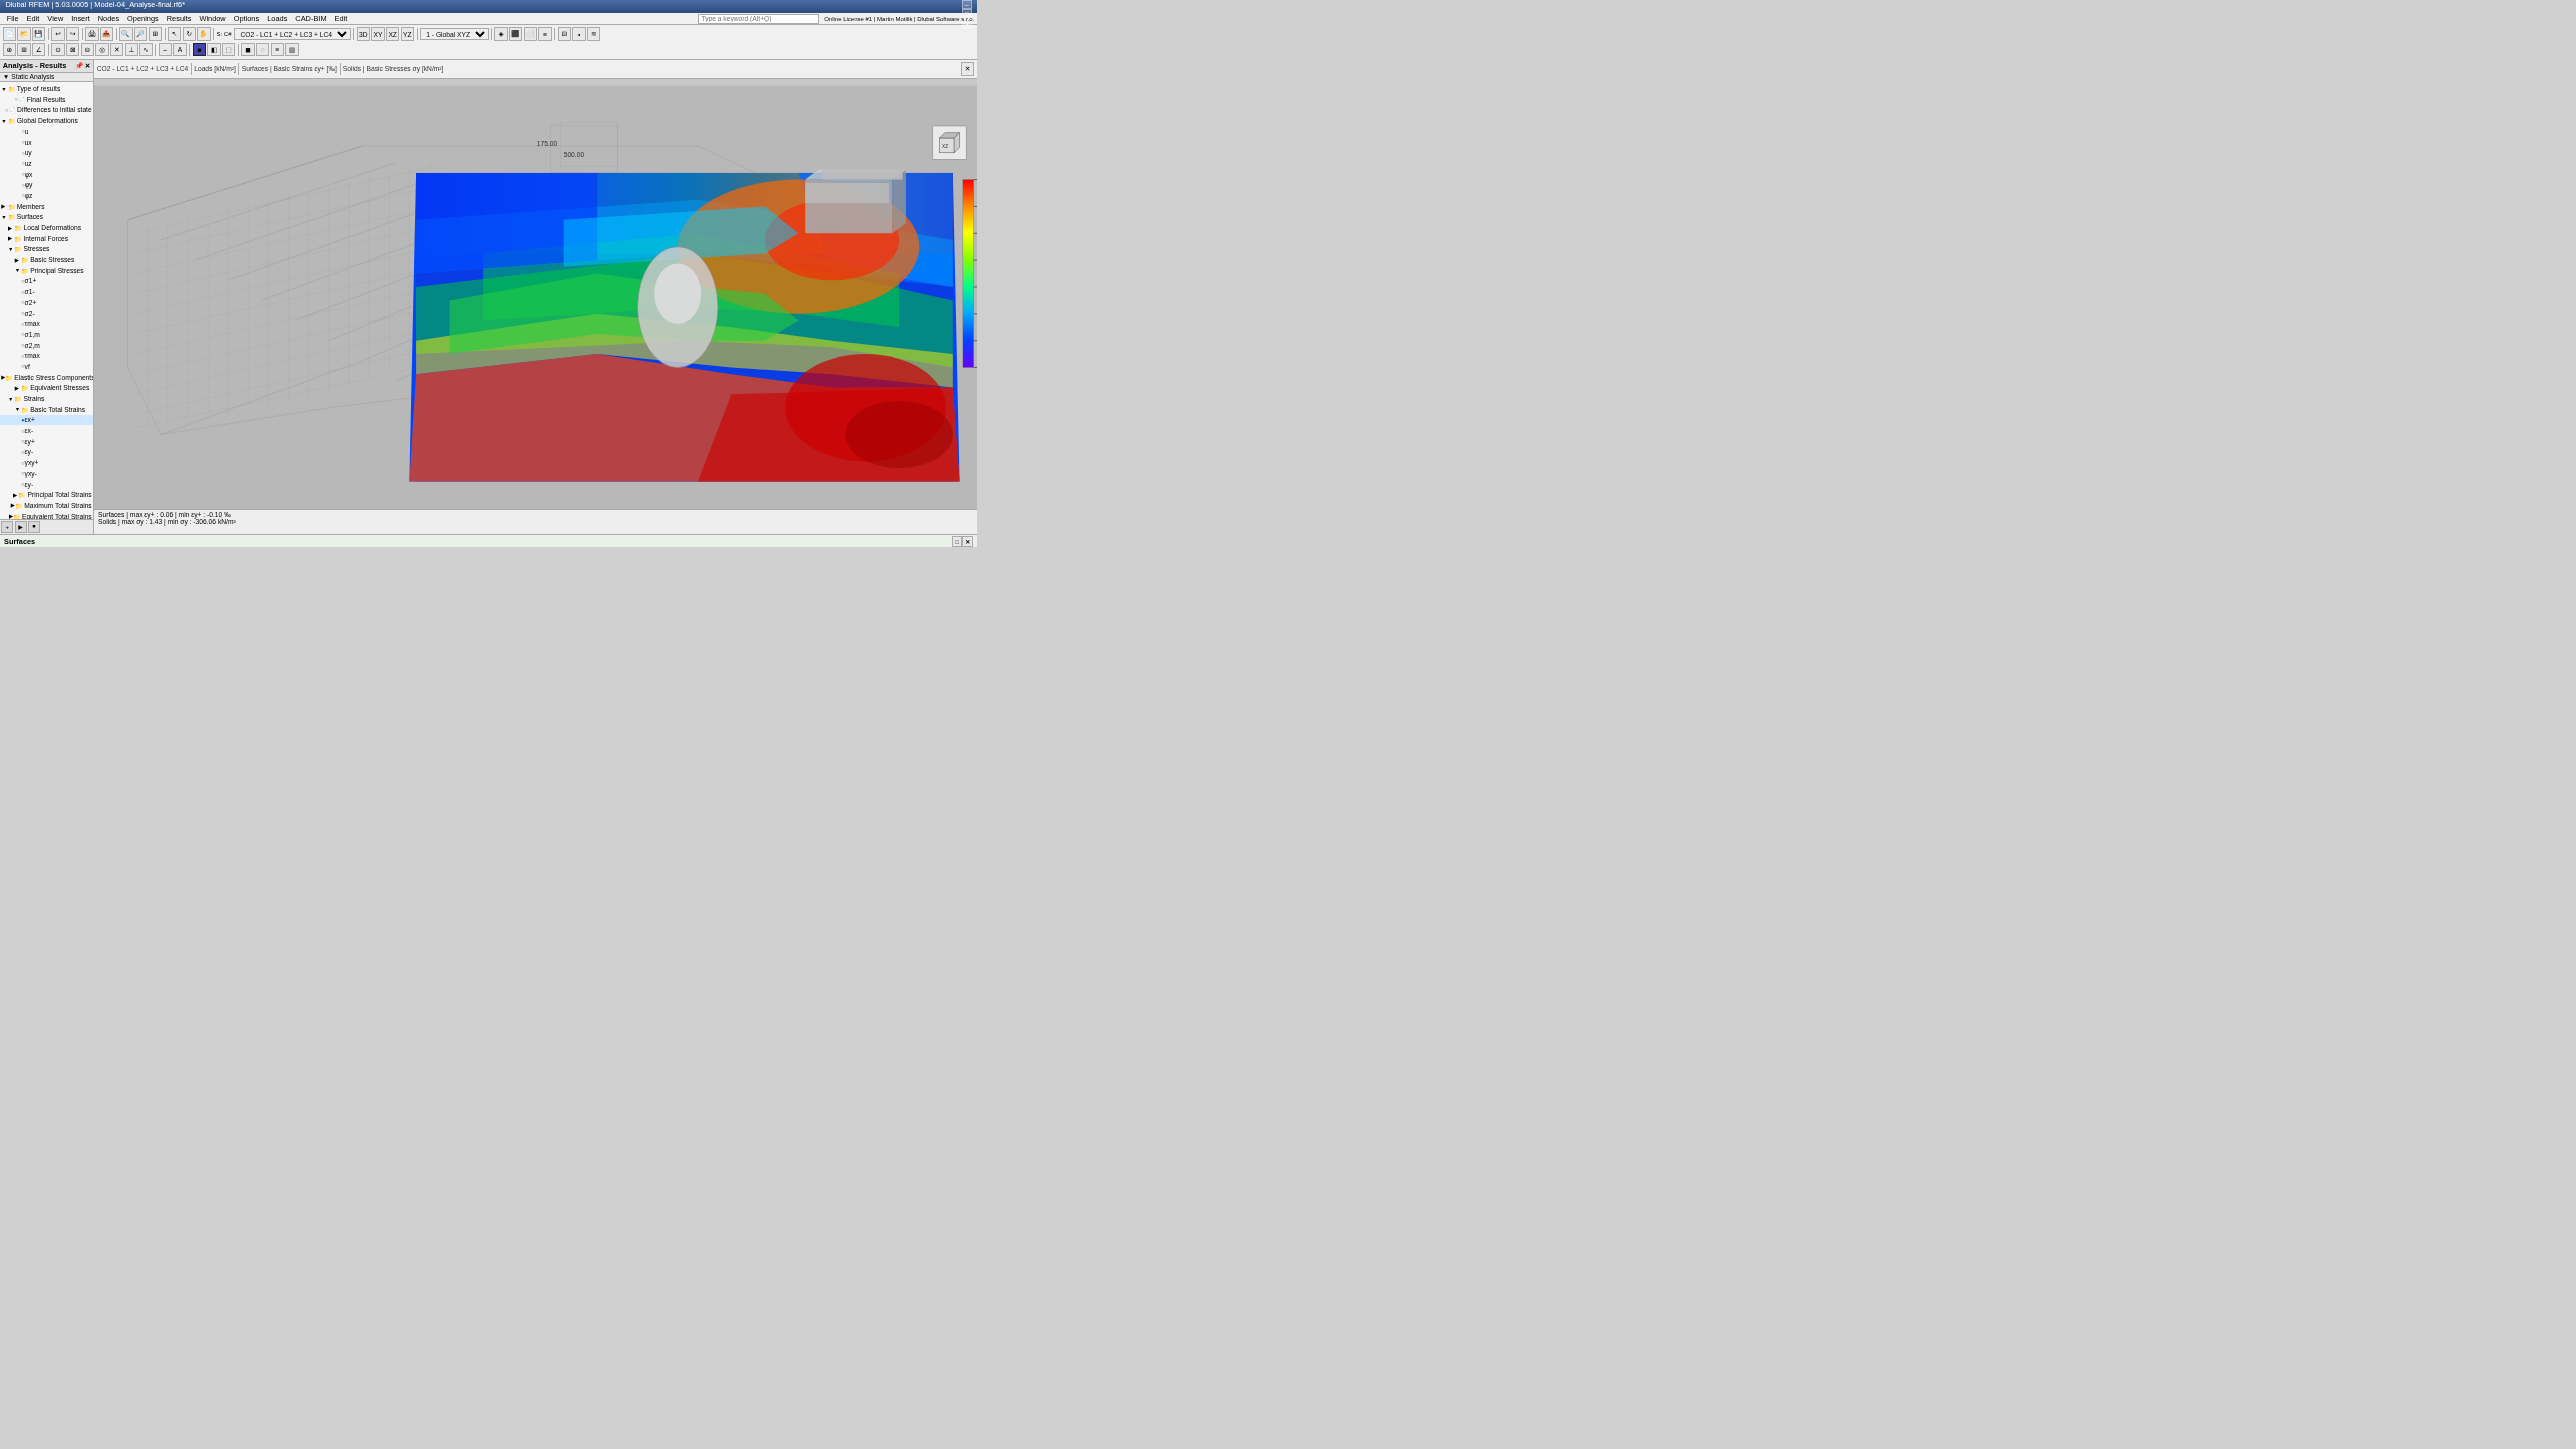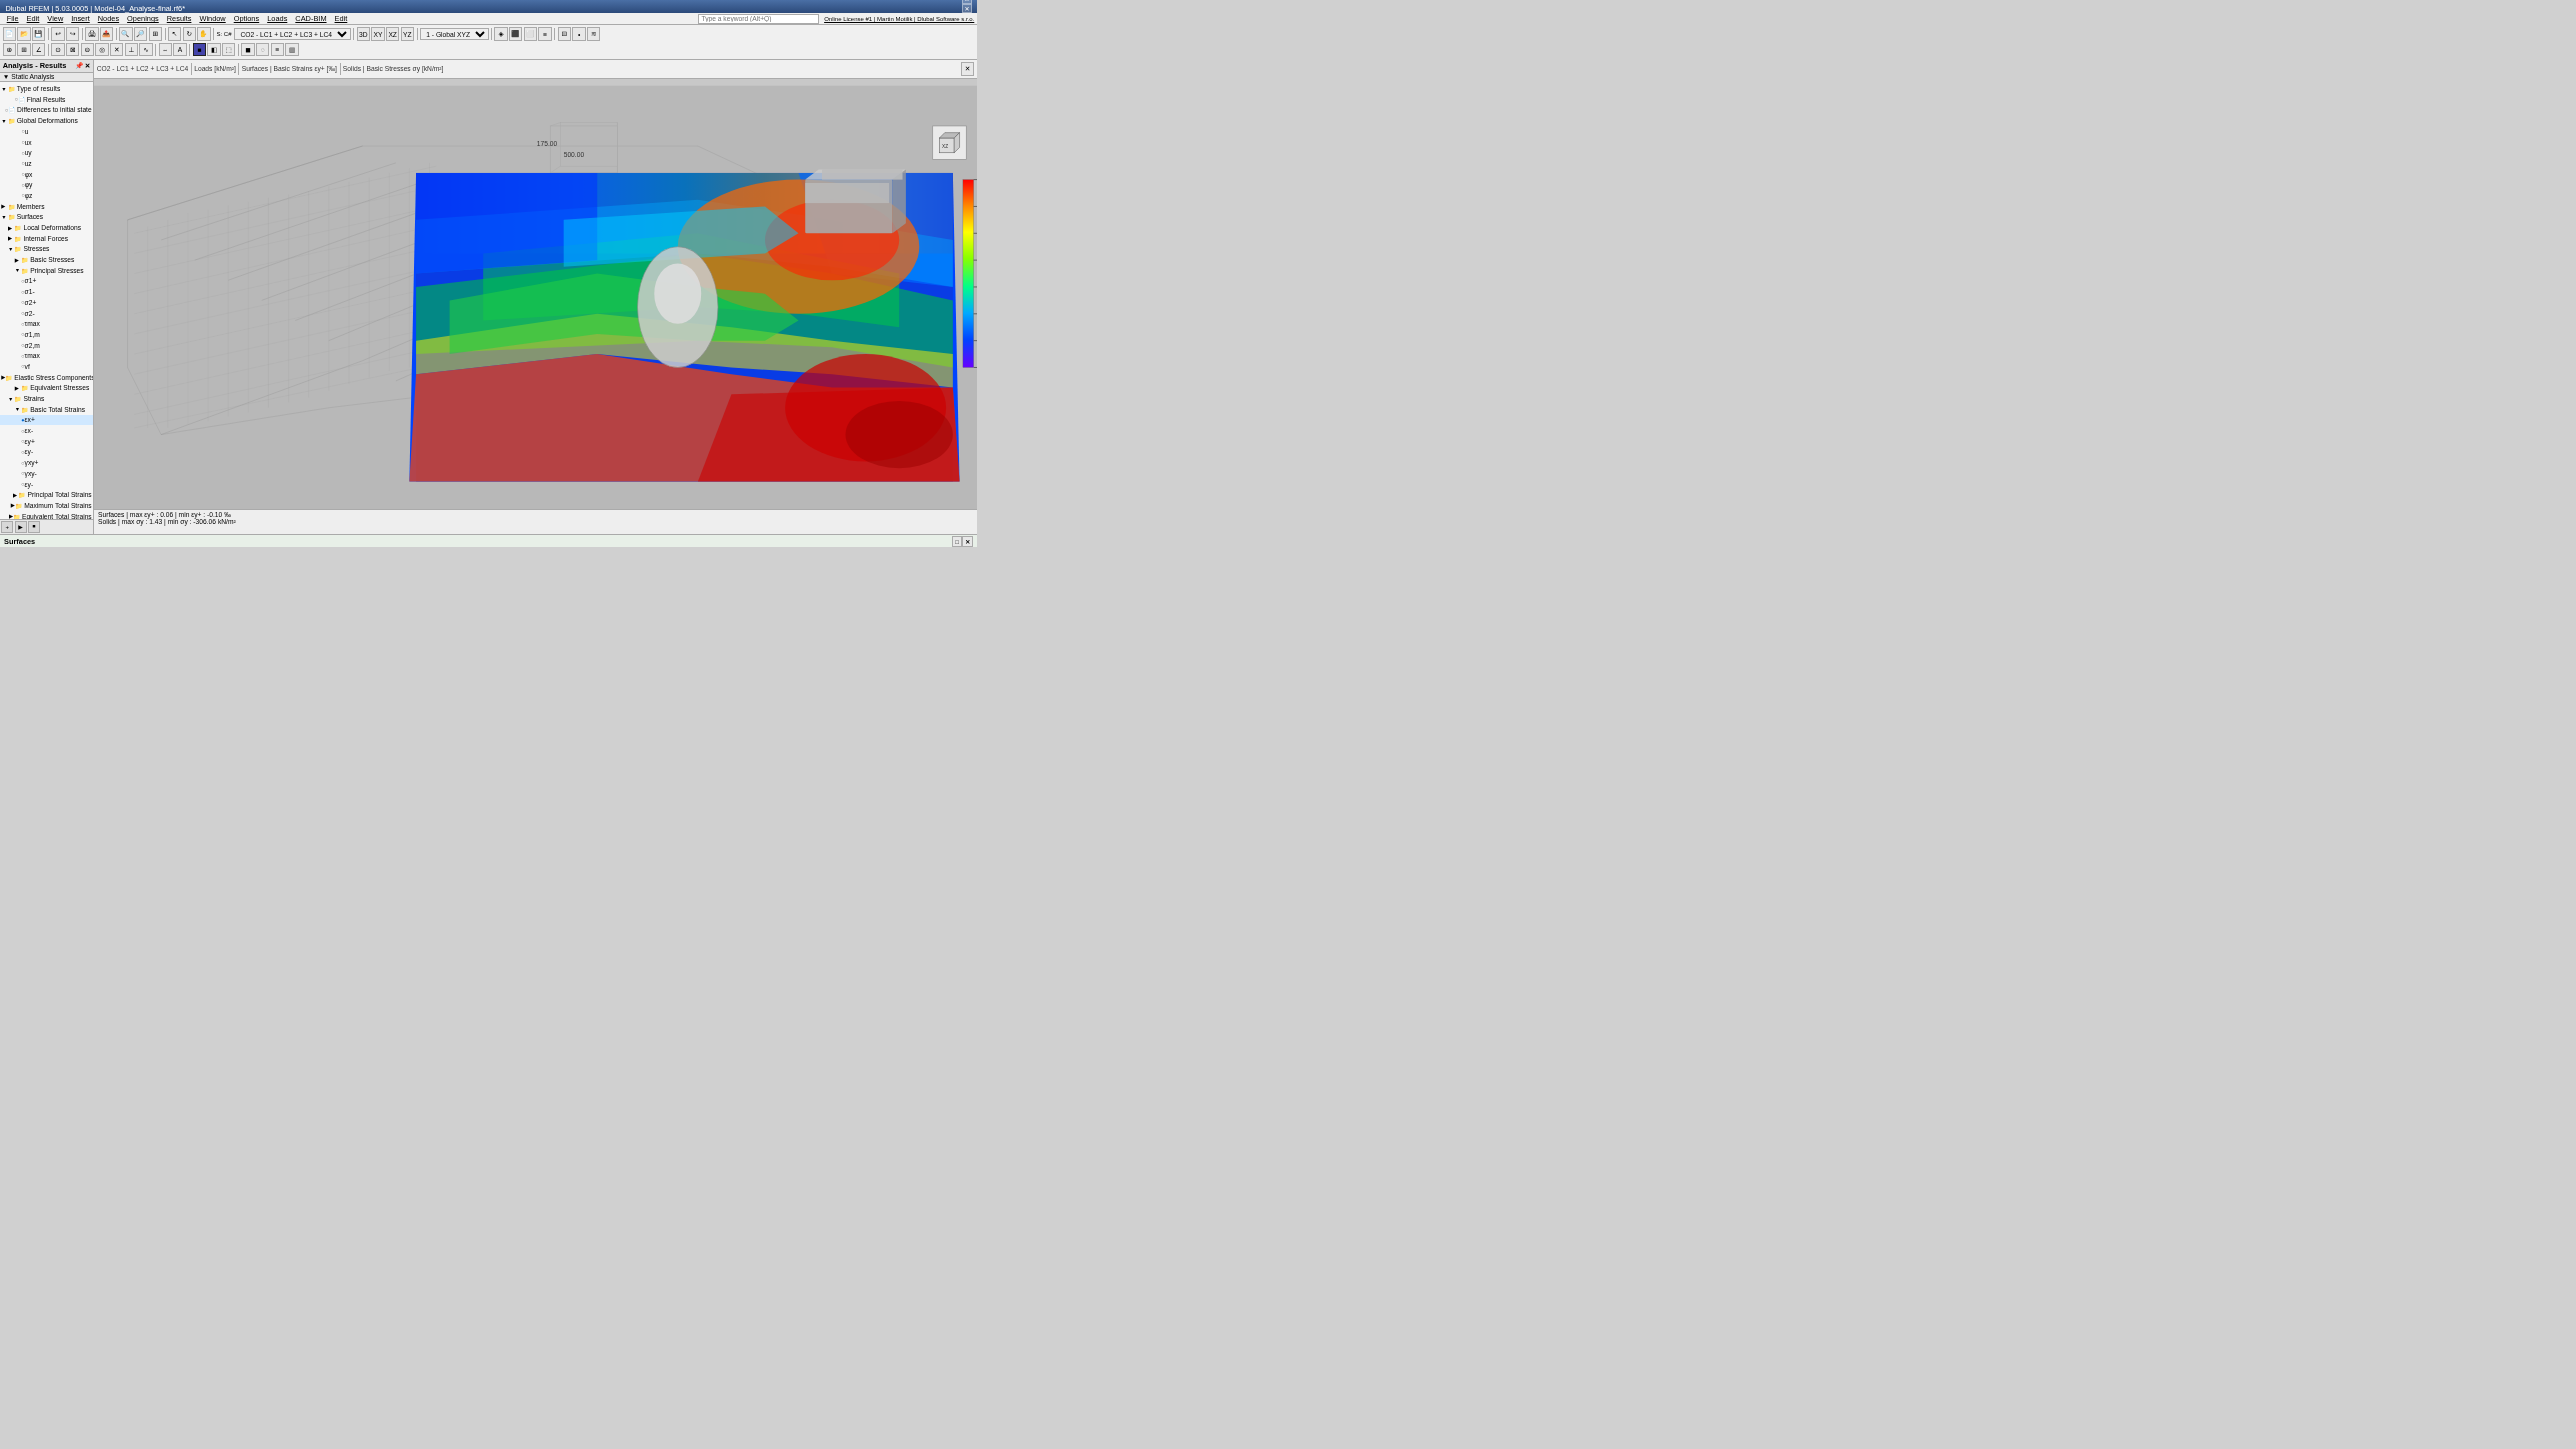--- a/index.html
+++ b/index.html
@@ -4,37 +4,36 @@
   <style>
     * { box-sizing: border-box; margin: 0; padding: 0; }
     body { background: #d0d0d0; font-family: 'Segoe UI', Arial, sans-serif; font-size: 7.4px; color: #000; width: 977px; height: 547px; overflow: hidden; position: relative; }
 
     
     #titlebar {
       background: linear-gradient(to bottom, #4a6fa5, #2c4a7a);
       color: white;
       height: 13.4px;
       display: flex;
-      align-items: flex-end;
+      align-items: flex-start;
       padding: 0 5.4px;
       font-size: 7.4px;
       justify-content: space-between;
     }
     .titlebar-btn { width: 9.4px; height: 9.4px; border: 0.7px solid rgba(255,255,255,0.4); background: rgba(255,255,255,0.2); cursor: pointer; font-size: 6px; display: flex; align-items: center; justify-content: center; color: white; }
 
     
     #menubar {
       background: #f0f0f0;
       height: 12px;
       display: flex;
       align-items: center;
       padding: 0 2.7px;
       border-bottom: 0.7px solid #aaa;
       font-size: 7.4px;
-      text-decoration: underline;
     }
     .menu-item { padding: 0.7px 4px; cursor: pointer; }
 
     
     #toolbars {
       background: #f0f0f0;
       border-bottom: 0.7px solid #aaa;
       padding: 1.3px 2.7px;
     }
     .toolbar-row {

